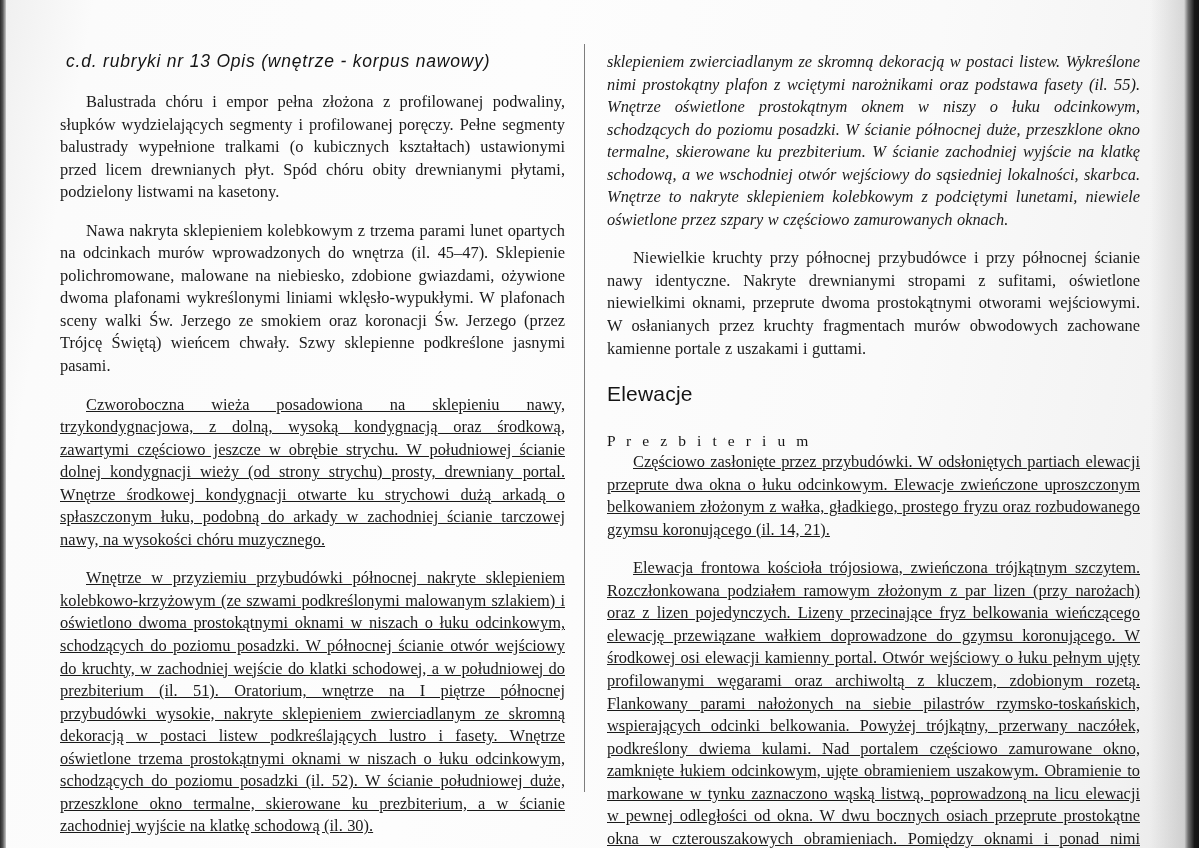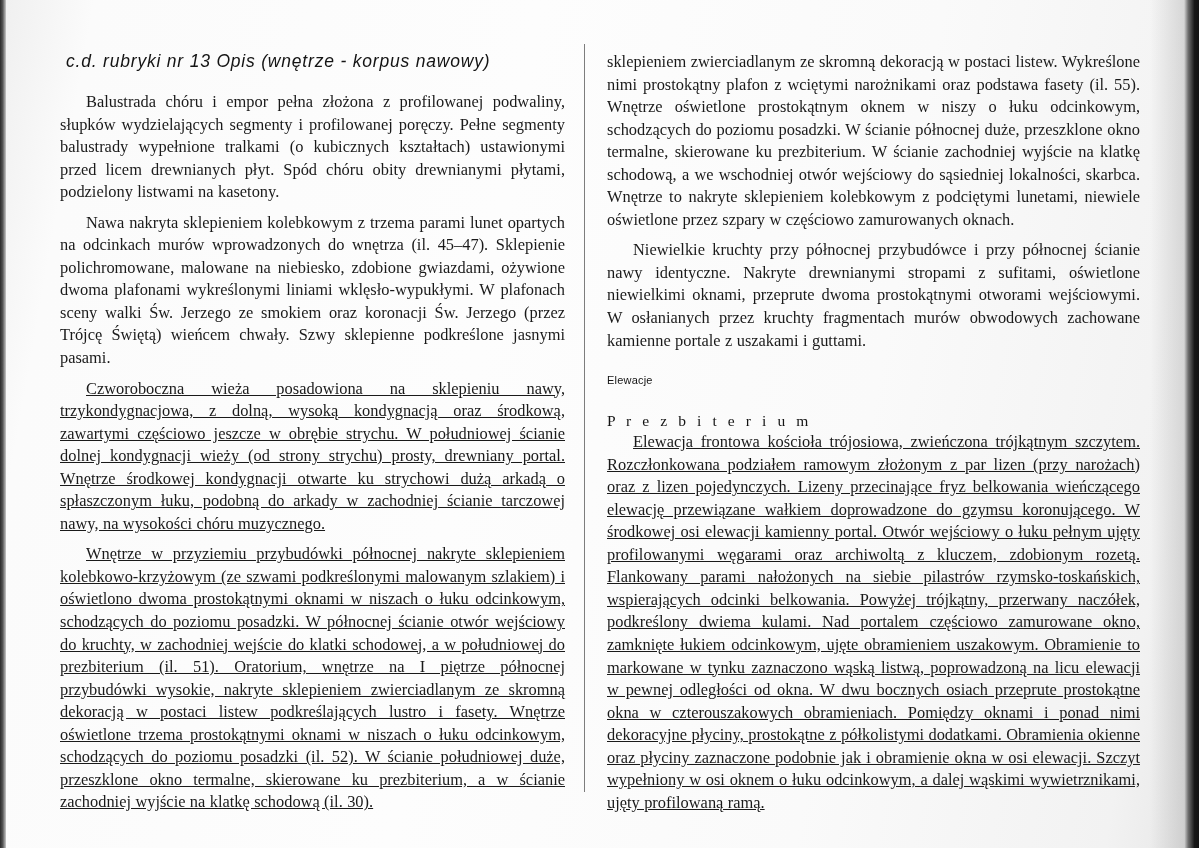--- a/index.html
+++ b/index.html
@@ -70,21 +70,21 @@
     font-style: italic;
     font-size: 17.5px;
     letter-spacing: 0.8px;
     color: #141414;
     margin: 0 0 19px 6px;
     white-space: nowrap;
   }
 
   .h-sans {
     font-family: "Liberation Sans", "DejaVu Sans", sans-serif;
-    font-size: 11px;
+    font-size: 21px;
     font-weight: 400;
     letter-spacing: 0.2px;
     color: #141414;
     margin: 22px 0 26px 0;
   }
 
   .h-spaced {
     font-family: "Liberation Serif", "DejaVu Serif", serif;
     font-size: 15.5px;
     font-weight: 400;
@@ -97,22 +97,22 @@
   p.body {
     margin: 0;
     font-size: 16.4px;
     line-height: 22.55px;
     text-align: justify;
     text-indent: 26px;
     hyphens: none;
     color: #1a1a1a;
     word-spacing: 0.3px;
   }
-  p.body.no-indent { text-indent: 0; }
-  p.body + p.body { margin-top: 8px; }
+  p.body.no-indent { text-indent: 0; font-style: italic; }
+  p.body + p.body { margin-top: 16px; }
 
   .after-head { margin-top: 0; text-decoration: underline; }
 </style>
 </head>
 <body>
 
 <div id="page">
 
   <div id="paper-texture"></div>
   <div id="edge-left"></div>
@@ -141,19 +141,20 @@
     <div class="column" id="col-right">
 
       <p class="body no-indent">sklepieniem zwierciadlanym ze skromną dekoracją w postaci listew. Wykreślone nimi prostokątny plafon z wciętymi narożnikami oraz podstawa fasety (il. 55). Wnętrze oświetlone prostokątnym oknem w niszy o łuku odcinkowym, schodzących do poziomu posadzki. W ścianie północnej duże, przeszklone okno termalne, skierowane ku prezbiterium. W ścianie zachodniej wyjście na klatkę schodową, a we wschodniej otwór wejściowy do sąsiedniej lokalności, skarbca. Wnętrze to nakryte sklepieniem kolebkowym z podciętymi lunetami, niewiele oświetlone przez szpary w częściowo zamurowanych oknach.</p>
 
       <p class="body">Niewielkie kruchty przy północnej przybudówce i przy północnej ścianie nawy identyczne. Nakryte drewnianymi stropami z sufitami, oświetlone niewielkimi oknami, przeprute dwoma prostokątnymi otworami wejściowymi. W osłanianych przez kruchty fragmentach murów obwodowych zachowane kamienne portale z uszakami i guttami.</p>
 
       <div class="h-sans">Elewacje</div>
 
       <div class="h-spaced tight-top">P r e z b i t e r i u m</div>
 
+      <p class="body after-head">Częściowo zasłonięte przez przybudówki. W odsłoniętych partiach elewacji przeprute dwa okna o łuku odcinkowym. Elewacje zwieńczone uproszczonym belkowaniem złożonym z wałka, gładkiego, prostego fryzu oraz rozbudowanego gzymsu koronującego (il. 14, 21).</p>
 
 
       <p class="body after-head">Elewacja frontowa kościoła trójosiowa, zwieńczona trójkątnym szczytem. Rozczłonkowana podziałem ramowym złożonym z par lizen (przy narożach) oraz z lizen pojedynczych. Lizeny przecinające fryz belkowania wieńczącego elewację przewiązane wałkiem doprowadzone do gzymsu koronującego. W środkowej osi elewacji kamienny portal. Otwór wejściowy o łuku pełnym ujęty profilowanymi węgarami oraz archiwoltą z kluczem, zdobionym rozetą. Flankowany parami nałożonych na siebie pilastrów rzymsko-toskańskich, wspierających odcinki belkowania. Powyżej trójkątny, przerwany naczółek, podkreślony dwiema kulami. Nad portalem częściowo zamurowane okno, zamknięte łukiem odcinkowym, ujęte obramieniem uszakowym. Obramienie to markowane w tynku zaznaczono wąską listwą, poprowadzoną na licu elewacji w pewnej odległości od okna. W dwu bocznych osiach przeprute prostokątne okna w czterouszakowych obramieniach. Pomiędzy oknami i ponad nimi dekoracyjne płyciny, prostokątne z półkolistymi dodatkami. Obramienia okienne oraz płyciny zaznaczone podobnie jak i obramienie okna w osi elewacji. Szczyt wypełniony w osi oknem o łuku odcinkowym, a dalej wąskimi wywietrznikami, ujęty profilowaną ramą.</p>
     </div>
 
   </div>
 </div>
 
 </body></html>

